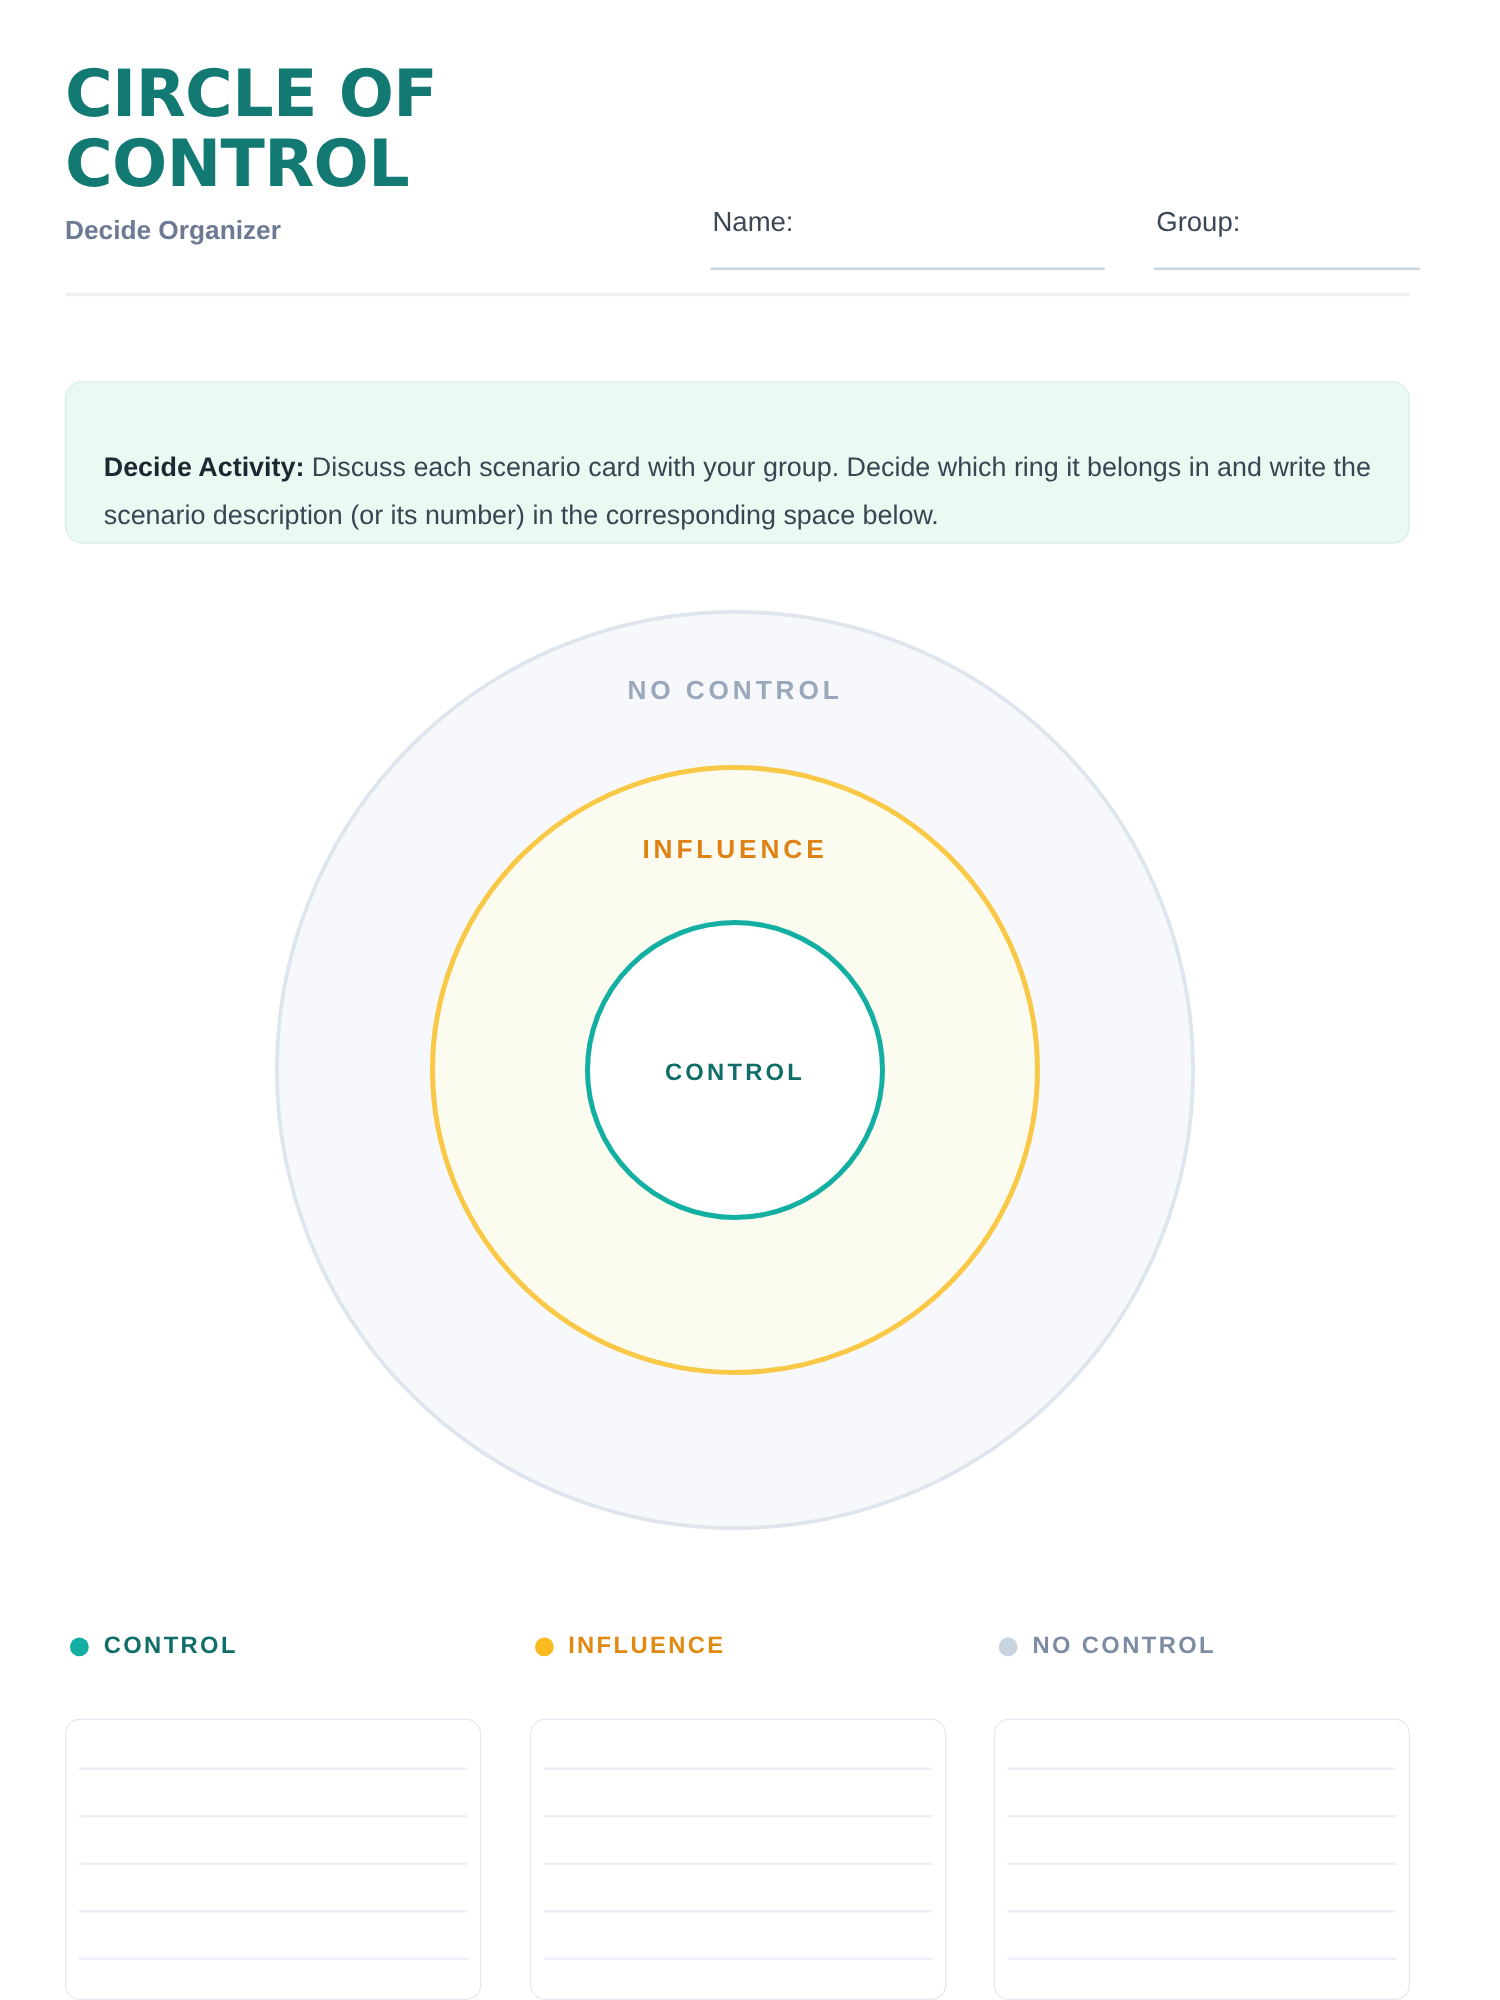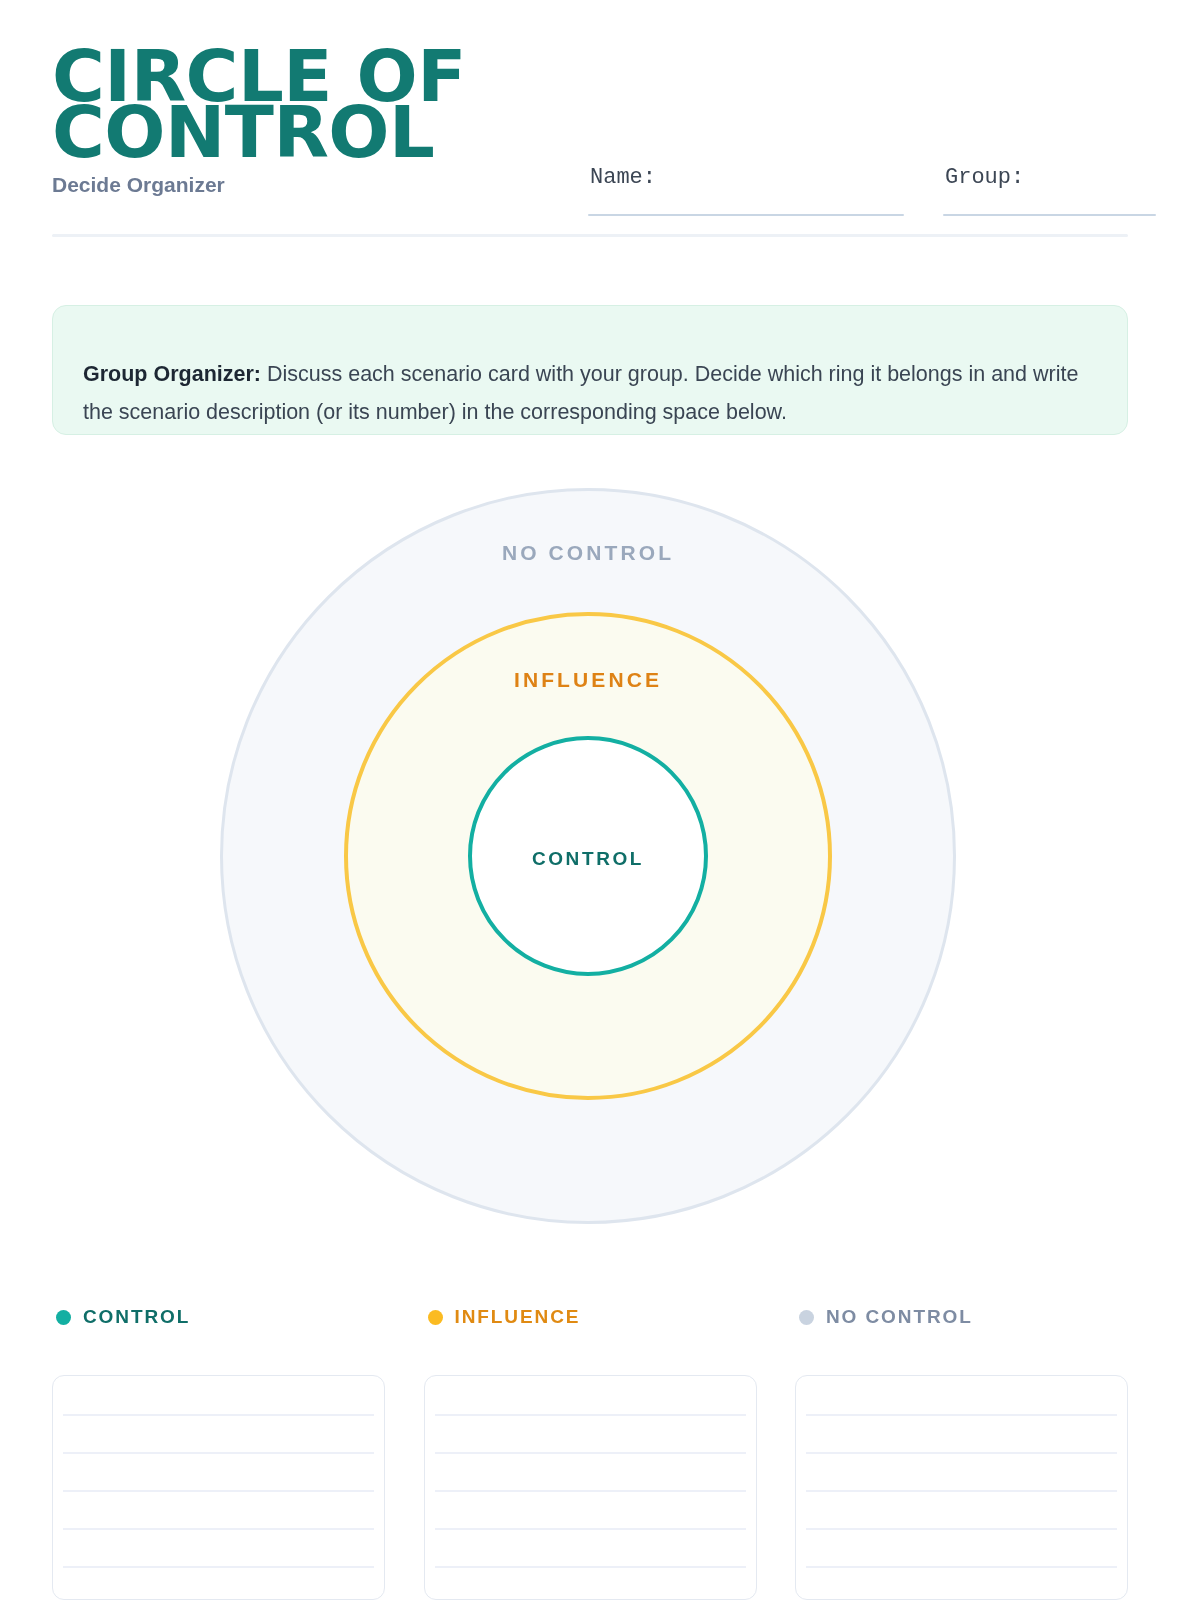--- a/index.html
+++ b/index.html
@@ -33,43 +33,42 @@
     height: 190px;
   }
   .title-block {
     position: absolute;
     left: 0;
     top: 0;
     width: 520px;
   }
   .page-title {
     margin: 0;
-    font-size: 72px;
+    font-size: 52px;
     line-height: 56px;
     font-weight: 900;
     letter-spacing: -0.5px;
     color: #127A72;
     text-transform: uppercase;
     font-family: "DejaVu Sans", "Liberation Sans", sans-serif;
   }
   .page-subtitle {
     margin: 12px 0 0 0;
     font-size: 21px;
     line-height: 26px;
     font-weight: 700;
     color: #6C7A93;
   }
 
   .meta-fields {
     position: absolute;
-    left: 536px;
+    left: 516px;
     top: 116px;
     width: 568px;
     height: 60px;
-    font-family: Liberation Mono, monospace;
   }
   .field {
     position: absolute;
     top: 0;
     height: 52px;
   }
   .field.name-field { left: 0px; width: 316px; }
   .field.date-field { left: 355px; width: 213px; }
   .field-label {
     position: absolute;
@@ -296,21 +295,21 @@
         <input class="field-input" type="text" placeholder="" style="">
         <div class="field-rule"></div>
       </div>
 
     </div>
   </div>
 
   <div class="header-divider"></div>
 
   <div class="callout">
-    <p class="callout-text"><b>Group Organizer:</b><span> Discuss each scenario card with your group. Decide which ring it belongs in and write the scenario description (or its number) in the corresponding space below.</span></p>
+    <p class="callout-text"><b>Decide Activity:</b><span> Discuss each scenario card with your group. Decide which ring it belongs in and write the scenario description (or its number) in the corresponding space below.</span></p>
   </div>
 
   <div class="diagram">
 
     <div class="ring ring-no-control">
       <div class="ring-label label-no-control">NO CONTROL</div>
     </div>
 
     <div class="ring ring-influence">
       <div class="ring-label label-influence">INFLUENCE</div>

